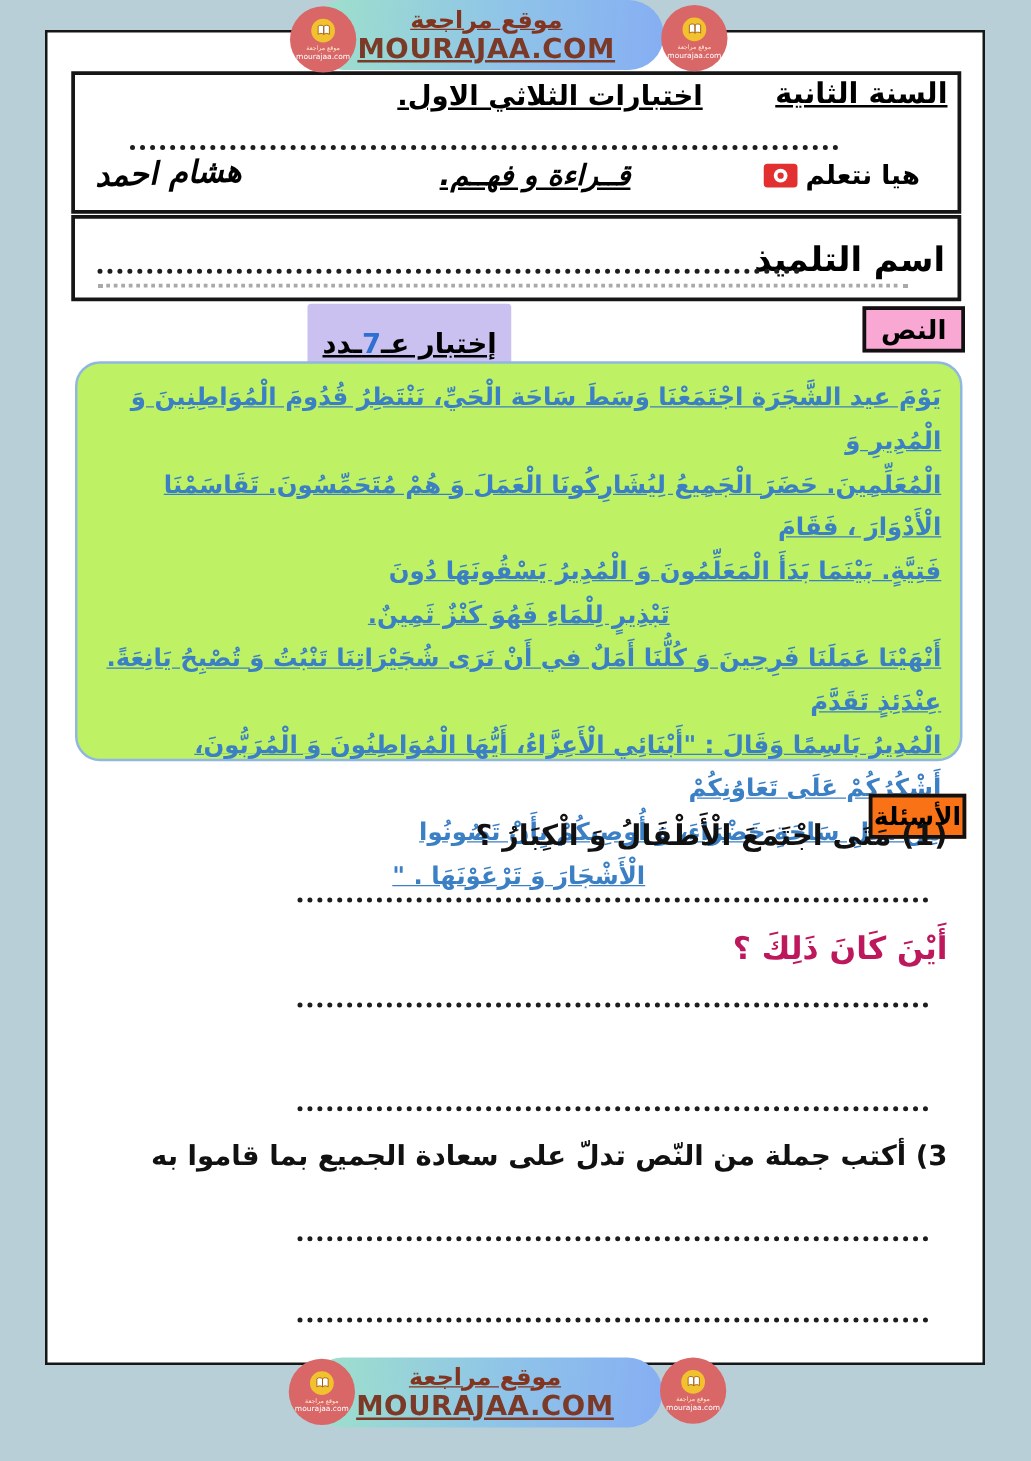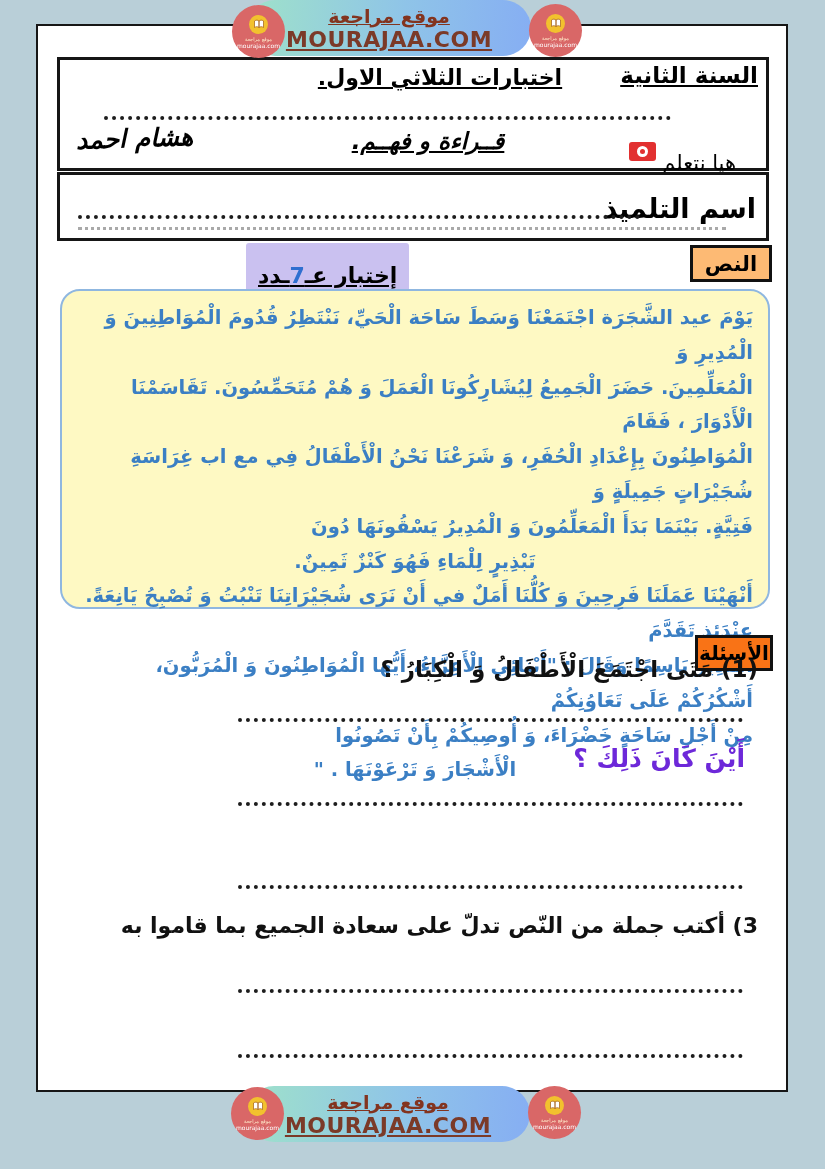--- a/index.html
+++ b/index.html
@@ -23,49 +23,49 @@
 
   
   .hbox{position:absolute;border:3px solid #161616;background:#fff;}
   .header-box{left:19px;top:31px;width:706px;height:108px;}
   .grade{position:absolute;right:8px;top:2px;font-size:23px;font-weight:bold;text-decoration:underline;direction:rtl;}
   .exam-series{position:absolute;left:380px;top:5px;transform:translateX(-50%);font-size:22px;font-weight:bold;text-decoration:underline;direction:rtl;white-space:nowrap;}
   .header-dots{position:absolute;left:44px;top:56px;width:567px;border-bottom:4px dotted #1d1d1d;}
   .signature{position:absolute;left:16px;top:64px;font-size:25px;font-weight:bold;font-style:italic;transform:rotate(-2deg);direction:rtl;white-space:nowrap;}
   .subject{position:absolute;left:368px;top:68px;transform:translateX(-50%);font-size:23px;font-weight:bold;text-decoration:underline;direction:rtl;white-space:nowrap;font-style:italic;}
   .brand-row{position:absolute;right:30px;top:68px;display:flex;flex-direction:row-reverse;align-items:center;gap:6px;direction:rtl;}
-  .brand-label{font-size:21px;font-weight:normal;white-space:nowrap;margin-top:23px;}
+  .brand-label{font-size:21px;font-weight:bold;white-space:nowrap;}
   .flag{width:27px;height:19px;background:#e23030;border-radius:3px;position:relative;display:inline-block;}
   .flag .disc{position:absolute;left:8px;top:4px;width:11px;height:11px;border-radius:50%;background:#fff;}
   .flag .dot{position:absolute;left:11px;top:7px;width:5px;height:5px;border-radius:50%;background:#e23030;}
 
   
   .name-box{left:19px;top:146px;width:706px;height:63px;}
   .name-label{position:absolute;right:10px;top:6px;font-size:27px;font-weight:bold;direction:rtl;margin-top:12px;}
   .name-dots{position:absolute;left:18px;top:40px;width:562px;border-bottom:4px dotted #1d1d1d;}
   .name-dots2{position:absolute;left:18px;top:52px;width:648px;border-bottom:3px dotted #a9a9a9;}
 
   
-  .nass-label{position:absolute;left:652px;top:219px;width:76px;height:31px;background:#fdba74;border:3px solid #111;
+  .nass-label{position:absolute;left:652px;top:219px;width:76px;height:31px;background:#f9a8d4;border:3px solid #111;
     display:flex;align-items:center;justify-content:center;font-size:21px;font-weight:bold;}
   .exam-number-tag{position:absolute;left:208px;top:217px;background:#cac1f0;padding:20px 12px 6px 12px;border-radius:3px;}
   .exam-number-inner{font-size:22px;font-weight:bold;text-decoration:underline;direction:rtl;white-space:nowrap;}
   .exam-digit{color:#2f6fd0;}
 
   
-  .passage-box{position:absolute;left:22px;top:263px;width:676px;height:296px;background:#fef9c3;border:2px solid #8fb7e0;
-    border-radius:20px;padding:10px 15px;direction:rtl;color:#3b7fc4;font-weight:bold;font-size:19.5px;line-height:34.8px;text-align:right;}
+  .passage-box{position:absolute;left:22px;top:263px;width:676px;height:296px;background:#bef264;border:2px solid #8fb7e0;
+    border-radius:20px;padding:10px 15px;direction:rtl;color:#3b7fc4;font-weight:bold;font-size:19.5px;line-height:34.8px;text-align:right;text-decoration:underline;}
   .passage-box .center{text-align:center;}
 
   .asila-label{position:absolute;left:657px;top:609px;width:72px;height:30px;background:#f97316;border:3px solid #111;
     display:flex;align-items:center;justify-content:center;font-size:20px;font-weight:bold;}
 
   .question{position:absolute;right:28px;direction:rtl;text-align:right;font-weight:bold;color:#111;white-space:nowrap;}
   .q1{top:630px;font-size:23px;}
-  .q-followup{top:718px;right:41px;font-size:25px;color:#6d28d9;}
+  .q-followup{top:718px;right:28px;font-size:25px;color:#be185d;}
   .q2{top:802px;font-size:23px;}
   .q3{top:887px;font-size:22px;}
   .dotted-line{position:absolute;left:200px;width:505px;border-bottom:4px dotted #1d1d1d;}
   .dl1{top:692px;} .dl2{top:776px;} .dl3{top:859px;} .dl4{top:963px;} .dl5{top:1028px;}
 </style>
 </head>
 <body>
 
 <div class="canvas">
 
@@ -93,21 +93,20 @@
     </div>
 
     <div class="nass-label">النص</div>
     <div class="exam-number-tag">
       <span class="exam-number-inner"><span>إختبار عـ</span><span class="exam-digit">7</span><span>ـدد</span></span>
     </div>
 
     <div class="passage-box">
       <div>يَوْمَ عيد الشَّجَرَة اجْتَمَعْنَا وَسَطَ سَاحَة الْحَيِّ، نَنْتَظِرُ قُدُومَ الْمُوَاطِنِينَ وَ الْمُدِيرِ وَ</div>
       <div>الْمُعَلِّمِينَ. حَضَرَ الْجَمِيعُ لِيُشَارِكُونَا الْعَمَلَ وَ هُمْ مُتَحَمِّسُونَ. تَقَاسَمْنَا الْأَدْوَارَ ، فَقَامَ</div>
-      <div>الْمُوَاطِنُونَ بِإِعْدَادِ الْحُفَرِ، وَ شَرَعْنَا نَحْنُ الْأَطْفَالُ فِي مع اب غِرَاسَةِ شُجَيْرَاتٍ جَمِيلَةٍ وَ</div>
       <div>فَتِيَّةٍ. بَيْنَمَا بَدَأَ الْمَعَلِّمُونَ وَ الْمُدِيرُ يَسْقُونَهَا دُونَ</div>
       <div class="center">تَبْذِيرٍ لِلْمَاءِ فَهُوَ كَنْزٌ ثَمِينٌ.</div>
       <div>أَنْهَيْنَا عَمَلَنَا فَرِحِينَ وَ كُلُّنَا أَمَلٌ في أَنْ نَرَى شُجَيْرَاتِنَا تَنْبُتُ وَ تُصْبِحُ يَانِعَةً. عِنْدَئِذٍ تَقَدَّمَ</div>
       <div>الْمُدِيرُ بَاسِمًا وَقَالَ : "أَبْنَائِي الْأَعِزَّاءُ، أَيُّهَا الْمُوَاطِنُونَ وَ الْمُرَبُّونَ، أَشْكُرُكُمْ عَلَى تَعَاوُنِكُمْ</div>
       <div>مِنْ أَجْلِ سَاحَةٍ خَضْرَاءَ، وَ أُوصِيكُمْ بِأَنْ تَصُونُوا</div>
       <div class="center">الْأَشْجَارَ وَ تَرْعَوْنَهَا . "</div>
     </div>
 
     <div class="asila-label">الأسئلة</div>
 

